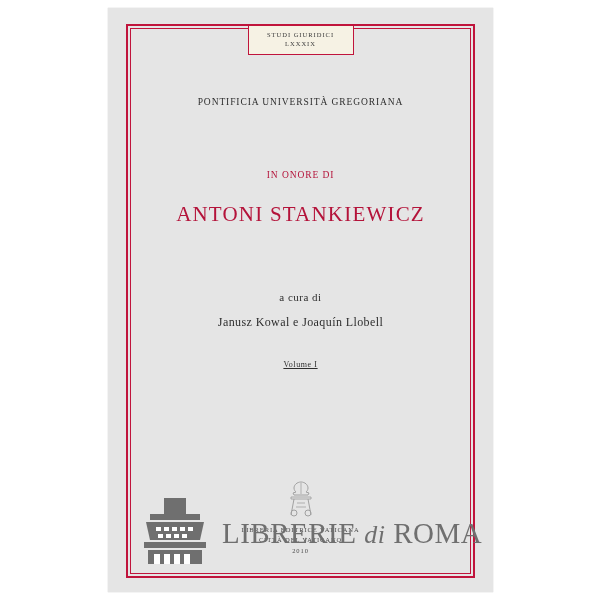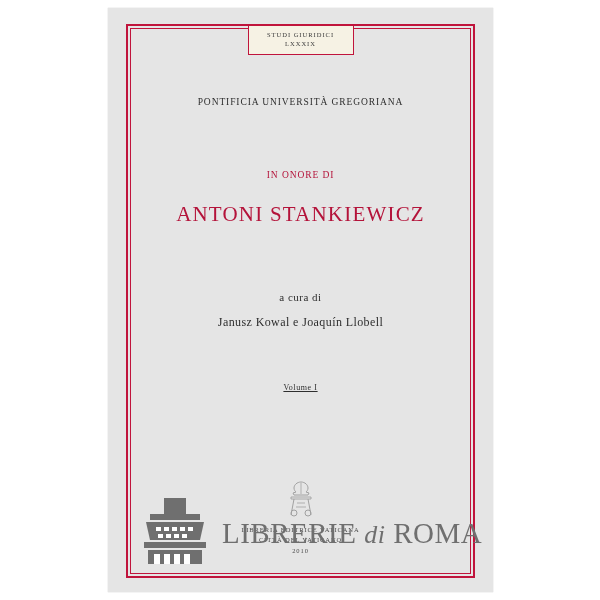--- a/index.html
+++ b/index.html
@@ -124,21 +124,21 @@
     font-style: normal;
   }
   .editors {
     font-size: 12px;
     letter-spacing: 0.4px;
     color: #2e2e2e;
     text-align: center;
   }
 
   .volume {
-    margin-top: 53px;
+    margin-top: 30px;
     font-size: 8px;
     letter-spacing: 0.6px;
     color: #2e2e2e;
     text-decoration: underline;
   }
 
   
   #publisher-block {
     position: absolute;
     left: 0;

